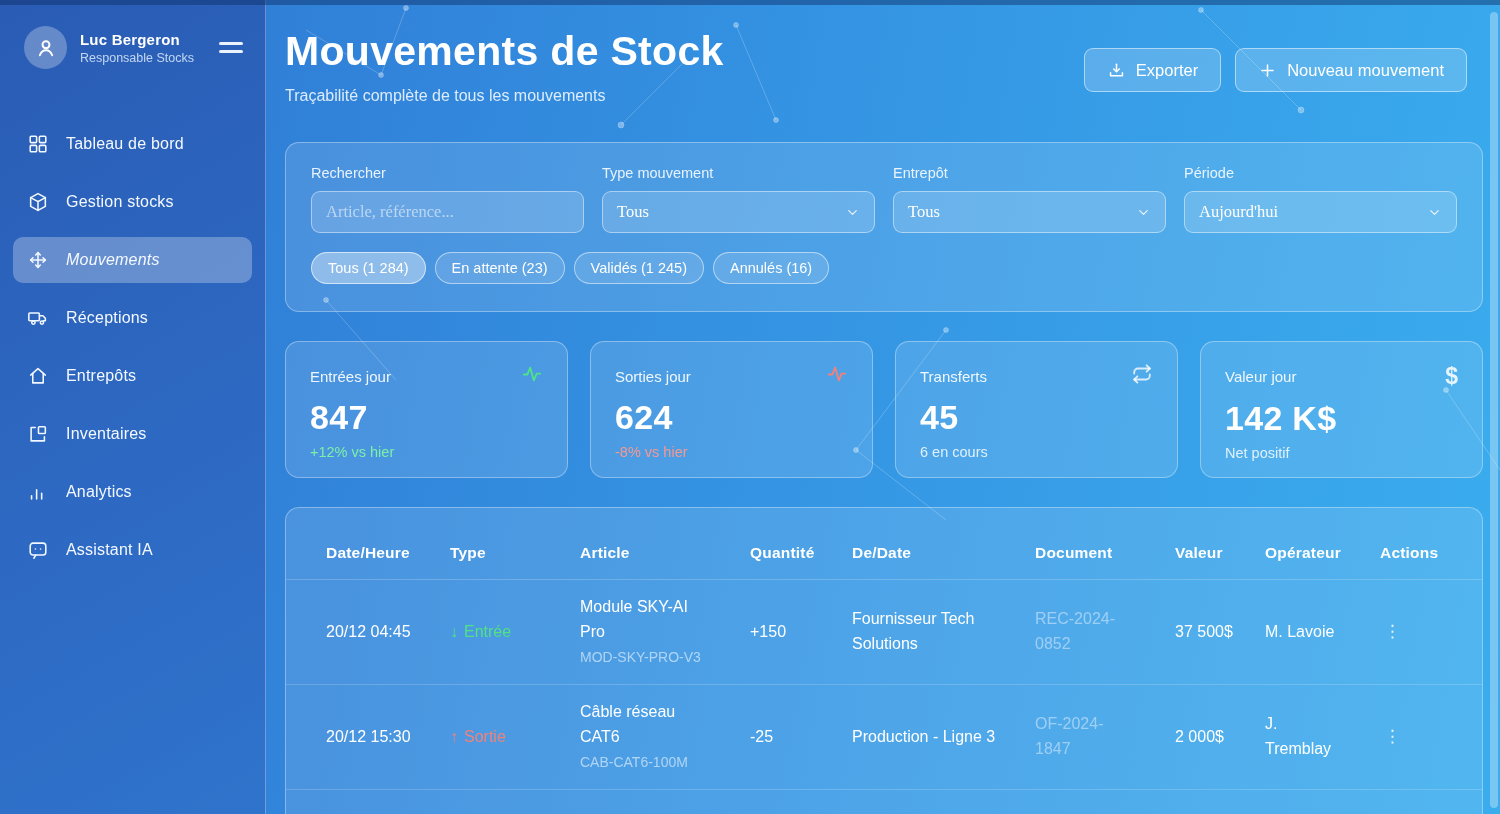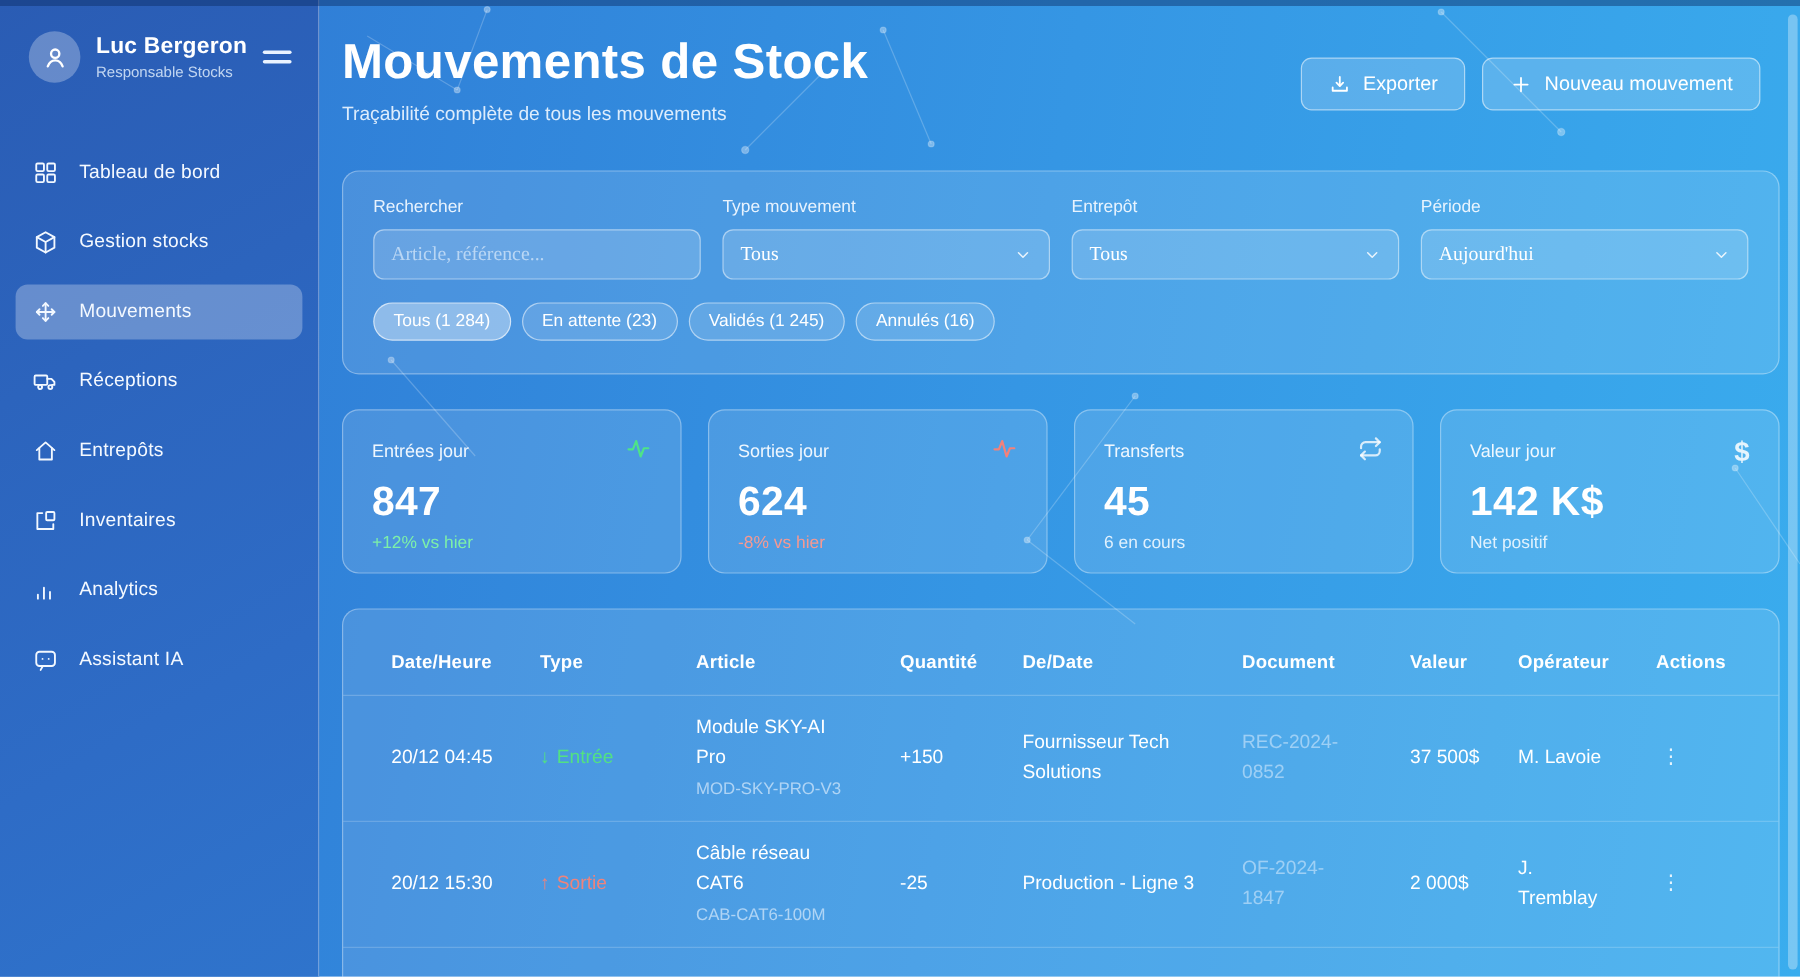--- a/index.html
+++ b/index.html
@@ -14,29 +14,29 @@
   
   .sidebar { position:relative; width:266px; height:100%; flex:0 0 266px;
              background:linear-gradient(150deg,#2a5cb4 0%,#2e6cc6 70%,#2f74cc 100%);
              border-right:1px solid rgba(255,255,255,0.32); z-index:10; padding:26px 0 0 0; }
   .user-row { display:flex; align-items:center; padding:0 22px 0 24px; }
   .avatar { width:43px; height:43px; border-radius:50%; background:rgba(255,255,255,0.28);
             display:flex; align-items:center; justify-content:center; flex:0 0 43px; }
   .avatar svg { width:26px; height:26px; stroke:#fff; fill:none; stroke-width:1.8;
                 stroke-linecap:round; stroke-linejoin:round; }
   .user-info { margin-left:13px; flex:1; min-width:0; }
-  .user-name { font-size:19px; font-weight:700; letter-spacing:.2px; }
+  .user-name { font-size:15px; font-weight:700; letter-spacing:.2px; }
   .user-role { font-size:12.5px; color:rgba(230,242,255,0.8); margin-top:3px; }
   .hamburger { width:24px; cursor:pointer; padding:4px 0; }
   .hamburger i { display:block; height:2.6px; background:#eaf3ff; border-radius:2px; margin:5px 0; }
 
   nav { margin-top:52px; padding:0 13px; }
   .nav-item { display:flex; align-items:center; height:46px; margin-bottom:12px;
               padding:0 14px; border-radius:10px; cursor:pointer; }
-  .nav-item.active { background:rgba(255,255,255,0.28); }
+  .nav-item.active { background:rgba(255,255,255,0.28);font-style:italic; }
   .nav-item .nicon { width:22px; height:22px; margin-right:17px; flex:0 0 22px; }
   .nav-item .nicon svg { width:22px; height:22px; stroke:#f2f8ff; fill:none; stroke-width:1.7;
                          stroke-linecap:round; stroke-linejoin:round; }
   .nav-label { font-size:16px; color:#f4f9ff; letter-spacing:.2px; }
 
   
   .main { position:relative; flex:1; padding:28px 17px 0 19px; z-index:5; }
   .constellation { position:absolute; inset:0; width:100%; height:100%; z-index:0; pointer-events:none; }
   .main > *:not(.constellation) { position:relative; z-index:1; }
 

